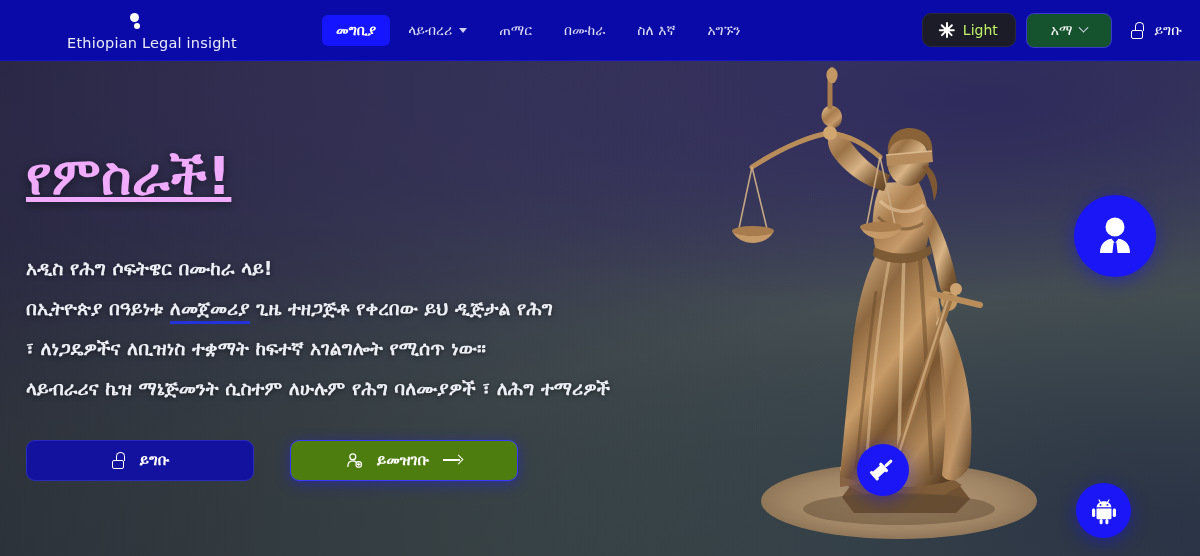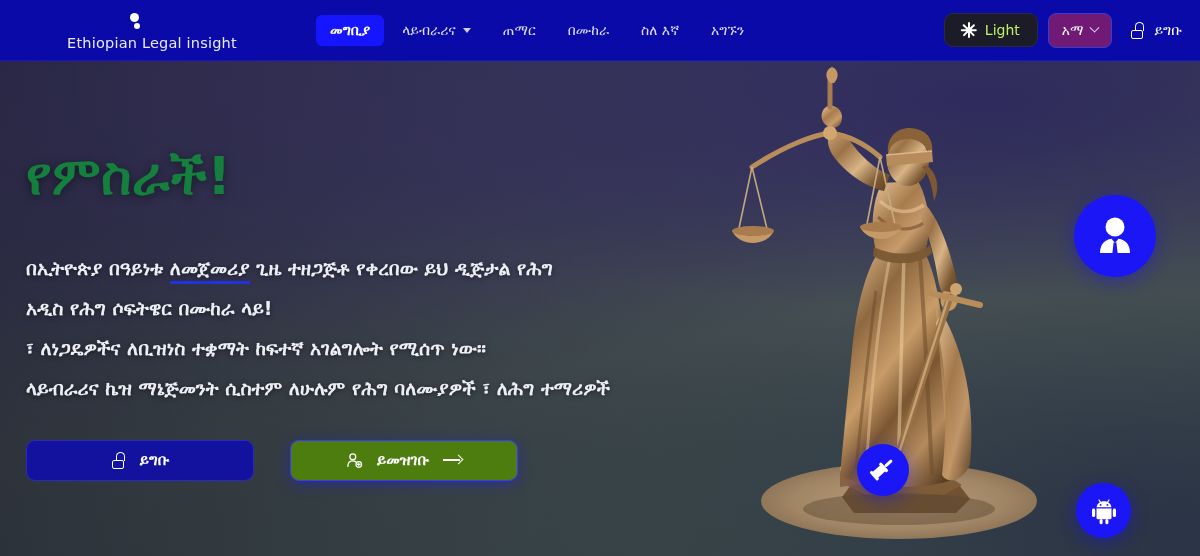--- a/index.html
+++ b/index.html
@@ -32,21 +32,21 @@
   }
   .brand-logo .dot-b {
     position: absolute; width: 6px; height: 6px; border-radius: 50%;
     background: #ffffff; left: 1px; top: 14px;
   }
   .brand-text {
     color: #e9e9f6; font-size: 14.5px; letter-spacing: .2px;
     white-space: nowrap;
   }
 
-  .nav-links { display: flex; align-items: flex-start; gap: 4px; flex: 1; margin-left: 16px; }
+  .nav-links { display: flex; align-items: flex-start; gap: 4px; flex: 1; margin-left: 22px; }
   .nav-item {
     color: #dcdcf2; font-size: 14px; padding: 7px 14px;
     border-radius: 6px; white-space: nowrap; cursor: pointer;
     display: flex; align-items: center; gap: 5px;
   }
   .nav-item.active { background: #1515ff; color: #ffffff; font-weight: 600; }
   .caret {
     display: inline-block; width: 0; height: 0;
     border-left: 4px solid transparent; border-right: 4px solid transparent;
     border-top: 5px solid #cfcfee; margin-left: 2px;
@@ -65,22 +65,22 @@
   .sun .core {
     position: absolute; left: 4px; top: 4px; width: 6px; height: 6px;
     border-radius: 50%; background: #ffffff;
   }
   .sun .ray {
     position: absolute; left: 6.2px; top: -1px; width: 1.6px; height: 16px;
     background: #ffffff; border-radius: 1px; transform-origin: 50% 50%;
   }
   .lang-select {
     display: flex; align-items: center; gap: 8px;
-    background: #701a75; border: 1px solid #3a3ad0;
-    border-radius: 8px; padding: 8px 13px;
+    background: #14532d; border: 1px solid #3a3ad0;
+    border-radius: 8px; padding: 8px 24px;
     color: #ffffff; font-size: 14px; cursor: pointer;
   }
   .chev {
     display: inline-block; width: 7px; height: 7px;
     border-right: 1.6px solid #dcdcf4; border-bottom: 1.6px solid #dcdcf4;
     transform: rotate(45deg) translate(-2px,-2px);
   }
   .login-link {
     display: flex; align-items: center; gap: 9px;
     color: #ffffff; font-size: 14px; cursor: pointer;
@@ -117,23 +117,24 @@
   .bg-veil {
     position: absolute; inset: 0;
     background: linear-gradient(90deg, rgba(30,30,45,.55) 0%, rgba(40,42,56,.25) 42%, rgba(40,45,55,0) 70%);
   }
 
   
   .hero-copy {
     position: absolute; left: 26px; top: 88px; width: 760px; z-index: 20;
   }
   .hero-title {
-    color: #15803d; font-size: 52px; line-height: 1.05;
+    color: #f0abfc; font-size: 52px; line-height: 1.05;
     font-weight: 700; letter-spacing: .5px;
     text-shadow: 0 2px 10px rgba(0,0,0,.45);
+    text-decoration: underline;
   }
   .hero-para { margin-top: 44px; }
   .hero-line {
     color: #eceef5; font-size: 19px; line-height: 40px;
     font-weight: 600; white-space: nowrap;
     text-shadow: 0 1px 5px rgba(0,0,0,.55);
   }
   .hl-under {
     border-bottom: 3px solid #2233dd;
     padding-bottom: 2px;
@@ -200,21 +201,21 @@
           <div class="dot-b"></div>
       </div>
       <div class="brand-text">Ethiopian Legal insight</div>
     </div>
 
     <div class="nav-links">
       <div class="nav-item active">
         <span>መግቢያ</span>
       </div>
       <div class="nav-item">
-        <span>ላይብራሪና</span>
+        <span>ላይብረሪ</span>
         <span class="caret"></span>
       </div>
       <div class="nav-item">
         <span>ጠማር</span>
       </div>
       <div class="nav-item">
         <span>በሙከራ</span>
       </div>
       <div class="nav-item">
         <span>ስለ እኛ</span>
@@ -406,24 +407,24 @@
         <rect x="10.6" y="23" width="3" height="5.2" rx="1.5" fill="#ffffff"></rect>
         <rect x="16.4" y="23" width="3" height="5.2" rx="1.5" fill="#ffffff"></rect>
       </svg>
     </div>
 
     <div class="hero-copy">
 
       <div class="hero-title">የምስራች!</div>
 
       <div class="hero-para">
+        <div class="hero-line">አዲስ የሕግ ሶፍትዌር በሙከራ ላይ!</div>
         <div class="hero-line">
           <span>በኢትዮጵያ በዓይነቱ </span><span class="hl-under">ለመጀመሪያ</span><span> ጊዜ ተዘጋጅቶ የቀረበው ይህ ዲጅታል የሕግ</span>
         </div>
-        <div class="hero-line">አዲስ የሕግ ሶፍትዌር በሙከራ ላይ!</div>
         <div class="hero-line">፣ ለነጋዴዎችና ለቢዝነስ ተቋማት ከፍተኛ አገልግሎት የሚሰጥ ነው።</div>
         <div class="hero-line">ላይብራሪና ኬዝ ማኔጅመንት ሲስተም ለሁሉም የሕግ ባለሙያዎች ፣ ለሕግ ተማሪዎች</div>
       </div>
 
       <div class="cta-row">
 
         <div class="btn btn-login">
           <span class="lock-icon">
             <span class="shackle"></span>
               <span class="body"></span>

